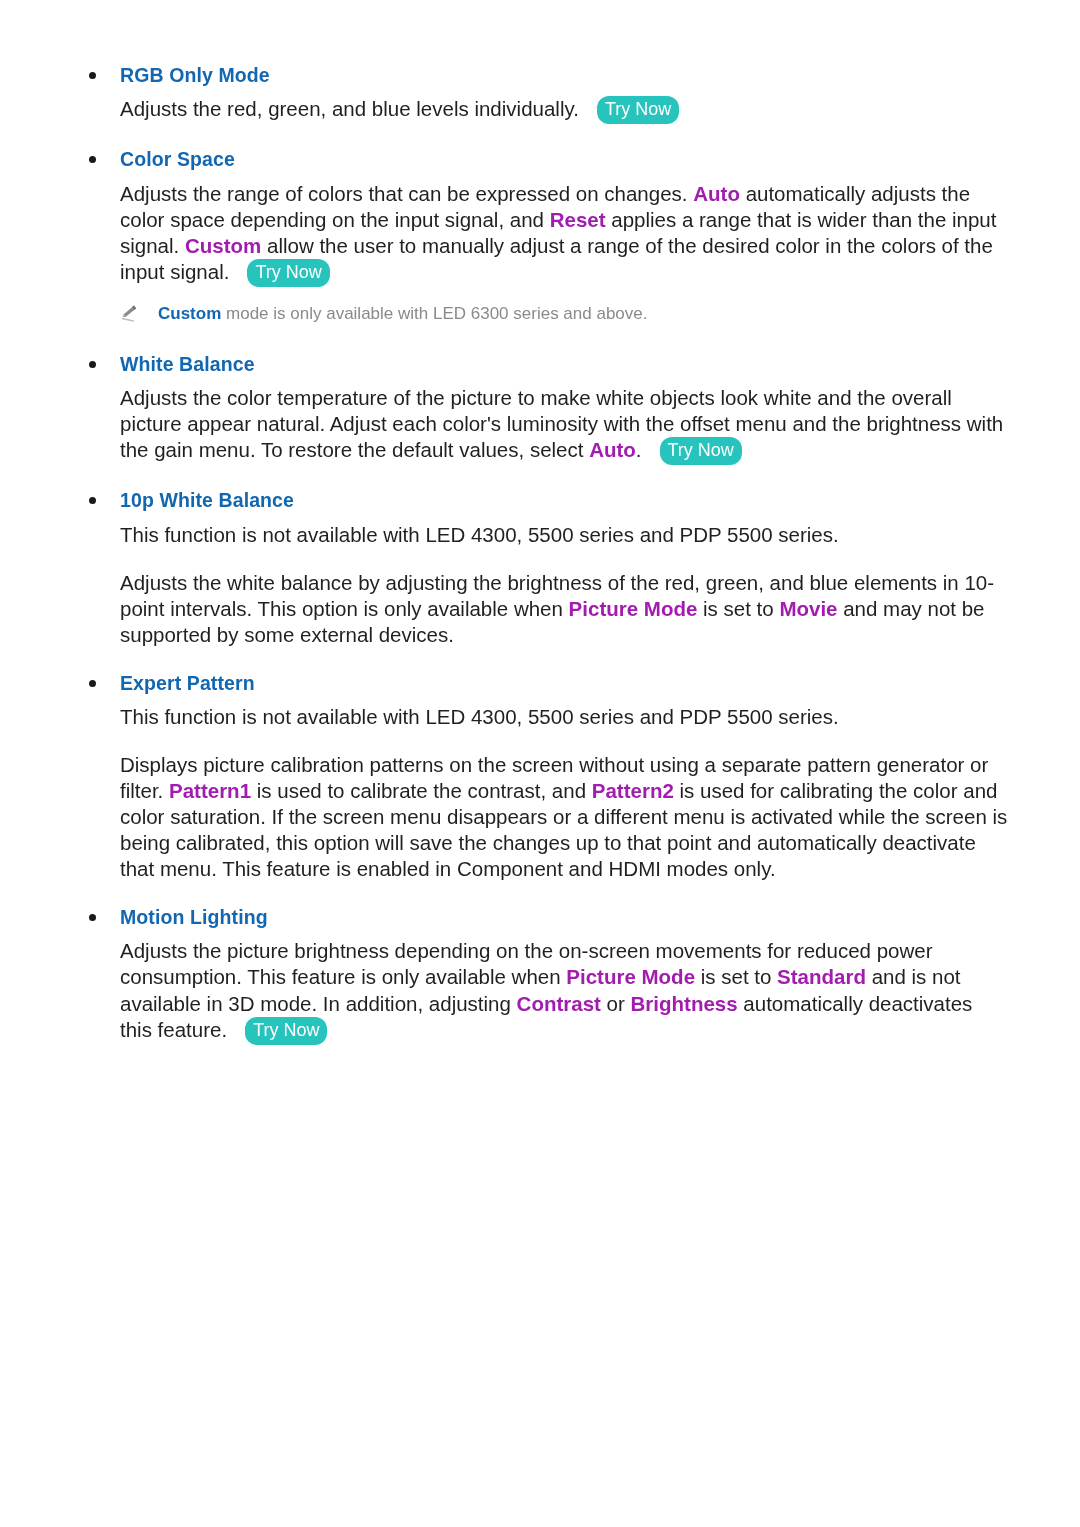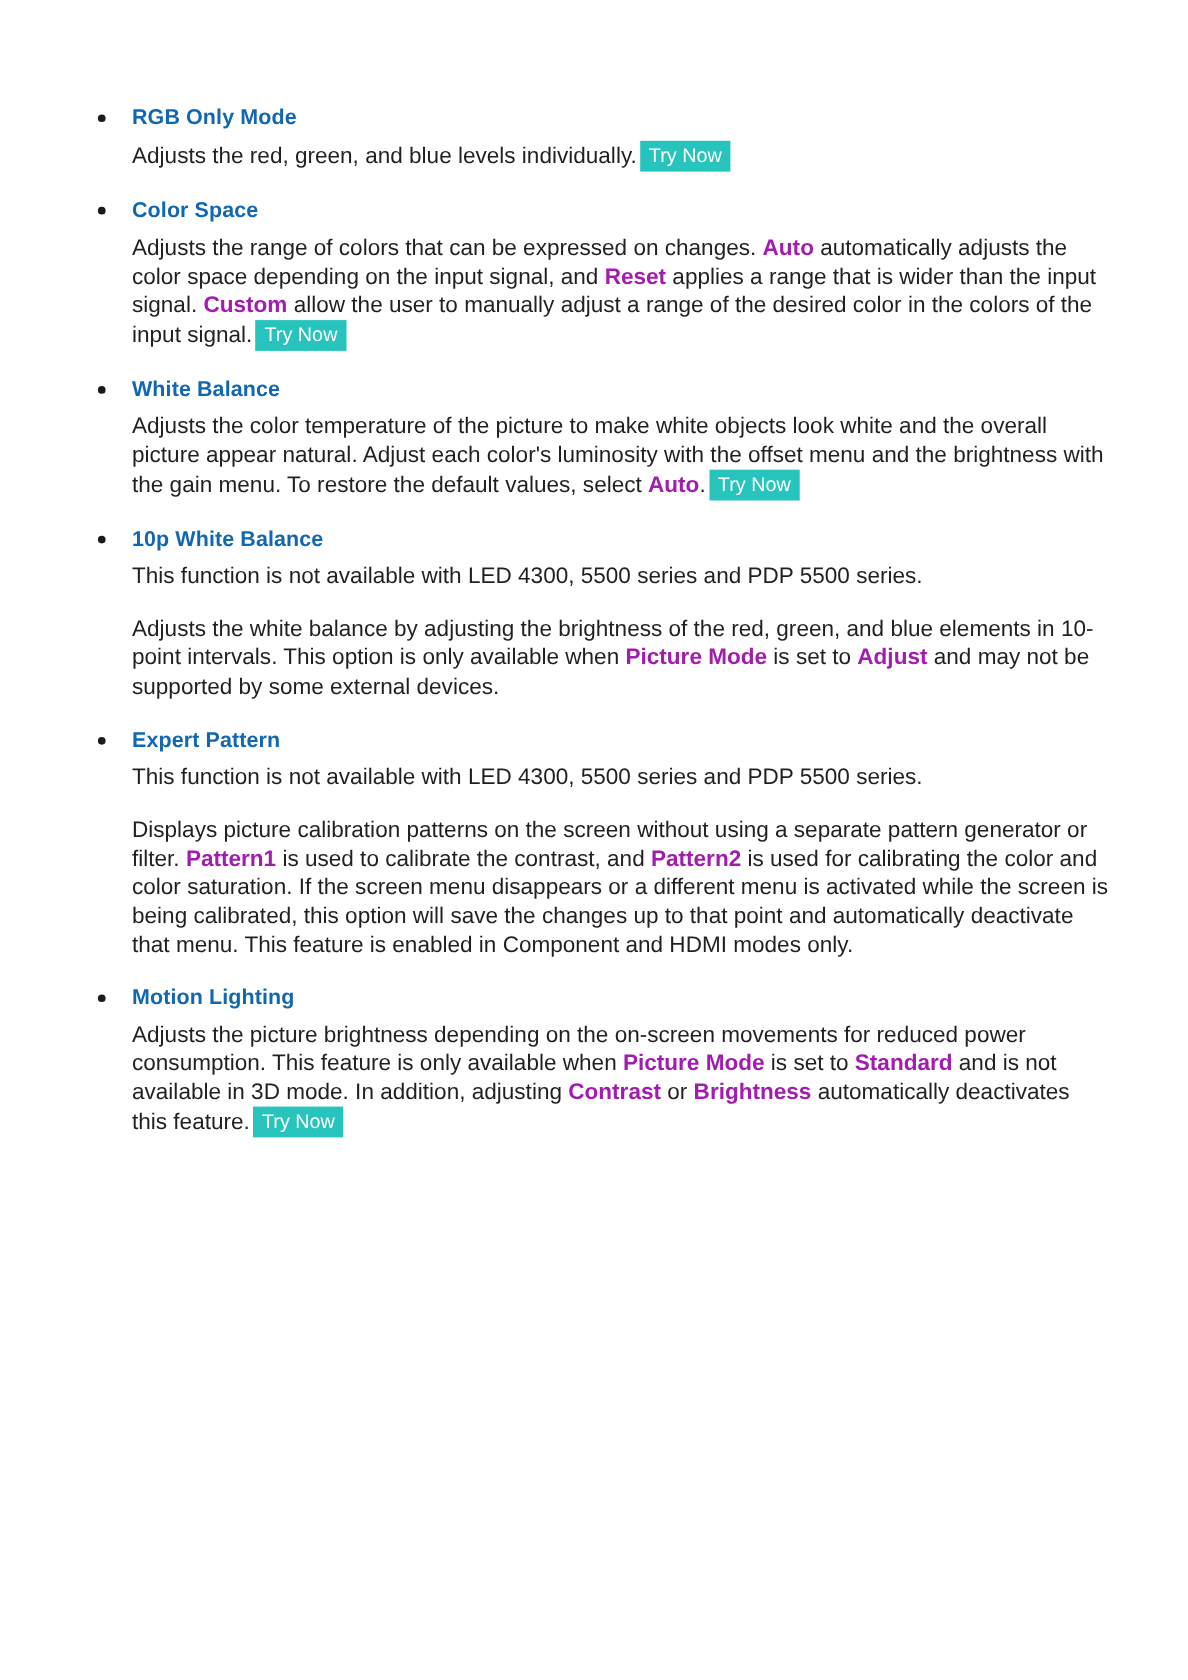--- a/index.html
+++ b/index.html
@@ -12,21 +12,21 @@
     height: 1527px;
     font-family: "Liberation Sans", sans-serif;
     color: #231f20;
     -webkit-font-smoothing: antialiased;
   }
   .page {
     position: relative;
     width: 1080px;
     height: 1527px;
     box-sizing: border-box;
-    padding: 94px 72px 0 80px;
+    padding: 62px 72px 0 80px;
     background: #ffffff;
   }
 
   
   .section {
     margin: 0;
   }
   .bullet-head {
     position: relative;
     padding-left: 40px;
@@ -68,23 +68,23 @@
 
   
   .trynow {
     display: inline-block;
     background: #26c4bc;
     color: #ffffff;
     font-size: 18px;
     font-weight: normal;
     line-height: 1;
     padding: 4px 8px 6px 8px;
-    border-radius: 0;
+    border-radius: 12px;
     vertical-align: 1px;
-    margin-left: 3px;
+    margin-left: 18px;
     white-space: nowrap;
   }
 
   
   .note {
     position: relative;
     margin: 2px 0 26px 0;
     padding-left: 78px;
     font-size: 17px;
     line-height: 1.3;
@@ -122,20 +122,32 @@
     </div>
     <p class="para tight">
       <span>Adjusts the range of colors that can be expressed on changes.</span>
       <span class="hl">Auto</span>
       <span>automatically adjusts the color space depending on the input signal, and</span>
       <span class="hl">Reset</span>
       <span>applies a range that is wider than the input signal.</span>
       <span class="hl">Custom</span>
       <span>allow the user to manually adjust a range of the desired color in the colors of the input signal.</span><span class="trynow">Try Now</span>
     </p>
+    <div class="note">
+      <svg class="pencil" viewBox="0 0 20 20">
+        <g transform="rotate(12 10 10)">
+          <path d="M12.4 1.9 L15.0 4.3 L6.6 14.6 L3.6 15.6 L4.2 12.5 Z" fill="#8c8c8c"></path>
+          <path d="M12.4 1.9 L15.0 4.3 L13.6 5.9 L11.0 3.5 Z" fill="#6f6f6f"></path>
+          <path d="M3.6 15.6 L4.2 12.5 L5.4 13.6 Z" fill="#d8d8d8"></path>
+          <rect x="3.2" y="16.3" width="12.2" height="1.5" fill="#bdbdbd"></rect>
+        </g>
+      </svg>
+      <span class="hl">Custom</span>
+      <span>mode is only available with LED 6300 series and above.</span>
+    </div>
   </div>
 
   <div class="section">
     <div class="bullet-head">
       <span class="dot"></span>
       <span>White Balance</span>
     </div>
     <p class="para">
       <span>Adjusts the color temperature of the picture to make white objects look white and the overall picture appear natural. Adjust each color's luminosity with the offset menu and the brightness with the gain menu. To restore the default values, select</span>
       <span class="hl">Auto</span><span>.</span><span class="trynow">Try Now</span>
@@ -145,21 +157,21 @@
   <div class="section">
     <div class="bullet-head">
       <span class="dot"></span>
       <span>10p White Balance</span>
     </div>
     <p class="para">This function is not available with LED 4300, 5500 series and PDP 5500 series.</p>
     <p class="para">
       <span>Adjusts the white balance by adjusting the brightness of the red, green, and blue elements in 10-point intervals. This option is only available when</span>
       <span class="hl">Picture Mode</span>
       <span>is set to</span>
-      <span class="hl">Adjust</span>
+      <span class="hl">Movie</span>
       <span>and may not be supported by some external devices.</span>
     </p>
   </div>
 
 
   <div class="section">
     <div class="bullet-head">
       <span class="dot"></span>
       <span>Expert Pattern</span>
     </div>

